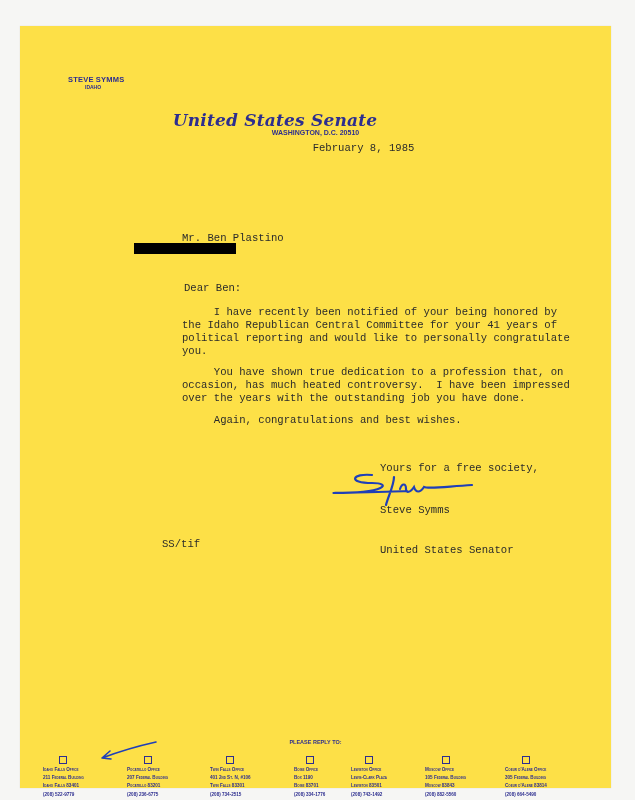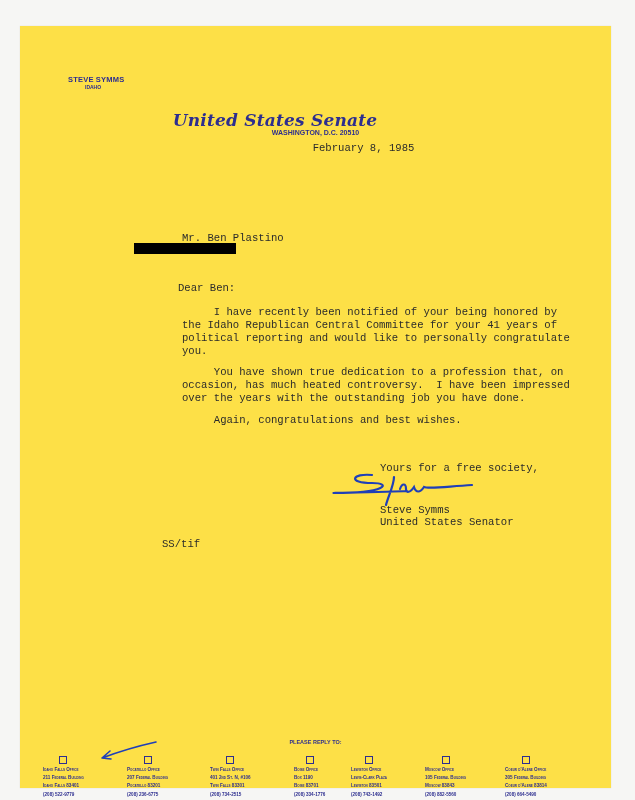--- a/index.html
+++ b/index.html
@@ -28,39 +28,39 @@
   <div class="abs ink hdr-name">STEVE SYMMS</div>
   <div class="abs ink hdr-state">IDAHO</div>
 
   <div class="abs senate">United States Senate</div>
   <div class="abs ink washington">WASHINGTON, D.C. 20510</div>
   <div class="abs tw date">February 8, 1985</div>
 
   <div class="abs tw" style="left:114px; top:206px;">Mr. Ben Plastino</div>
   <div class="redact"></div>
 
-  <div class="abs tw" style="left:110px; top:256px;text-align:center;">Dear Ben:</div>
+  <div class="abs tw" style="left:116px; top:256px;text-align:center;">Dear Ben:</div>
 
   <div class="abs tw" style="left:114px; top:280px;">     I have recently been notified of your being honored by
 the Idaho Republican Central Committee for your 41 years of
 political reporting and would like to personally congratulate
 you.</div>
   <div class="abs tw" style="left:114px; top:340px;">     You have shown true dedication to a profession that, on
 occasion, has much heated controversy.  I have been impressed
 over the years with the outstanding job you have done.</div>
   <div class="abs tw" style="left:114px; top:388px;text-align:center;">     Again, congratulations and best wishes.</div>
 
   <div class="abs tw" style="left:312px; top:436px;">Yours for a free society,</div>
 
   <svg class="sig" width="150" height="40" viewBox="0 0 150 40">
     <path d="M40 8 C 20 6, 15 16, 40 16 C 60 16, 55 26, 2 26 C -5 26, 60 25, 75 24 M 62 10 C 62 18, 56 30, 54 38 M 68 22 C 70 16, 74 16, 74 22 C 74 26, 78 26, 82 20 C 84 26, 88 26, 92 20 C 96 22, 110 20, 140 18" fill="none" stroke="#1f3fb8" stroke-width="2.2" stroke-linecap="round"></path>
   </svg>
 
   <div class="abs tw" style="left:312px; top:478px;">Steve Symms</div>
-  <div class="abs tw" style="left:312px; top:490px;">United States Senator</div>
+  <div class="abs tw" style="left:312px; top:518px;">United States Senator</div>
 
   <div class="abs tw" style="left:94px; top:512px;">SS/tif</div>
 
   <div class="abs ink footer-title">PLEASE REPLY TO:</div>
 
   <svg class="arrow" width="60" height="22" viewBox="0 0 60 22">
     <path d="M58 2 C 40 6, 20 12, 4 18 M4 18 L12 11 M4 18 L13 19" fill="none" stroke="#1f3fb8" stroke-width="1.6" stroke-linecap="round"></path>
   </svg>
 
   <div class="office ink" style="left:23px;">

